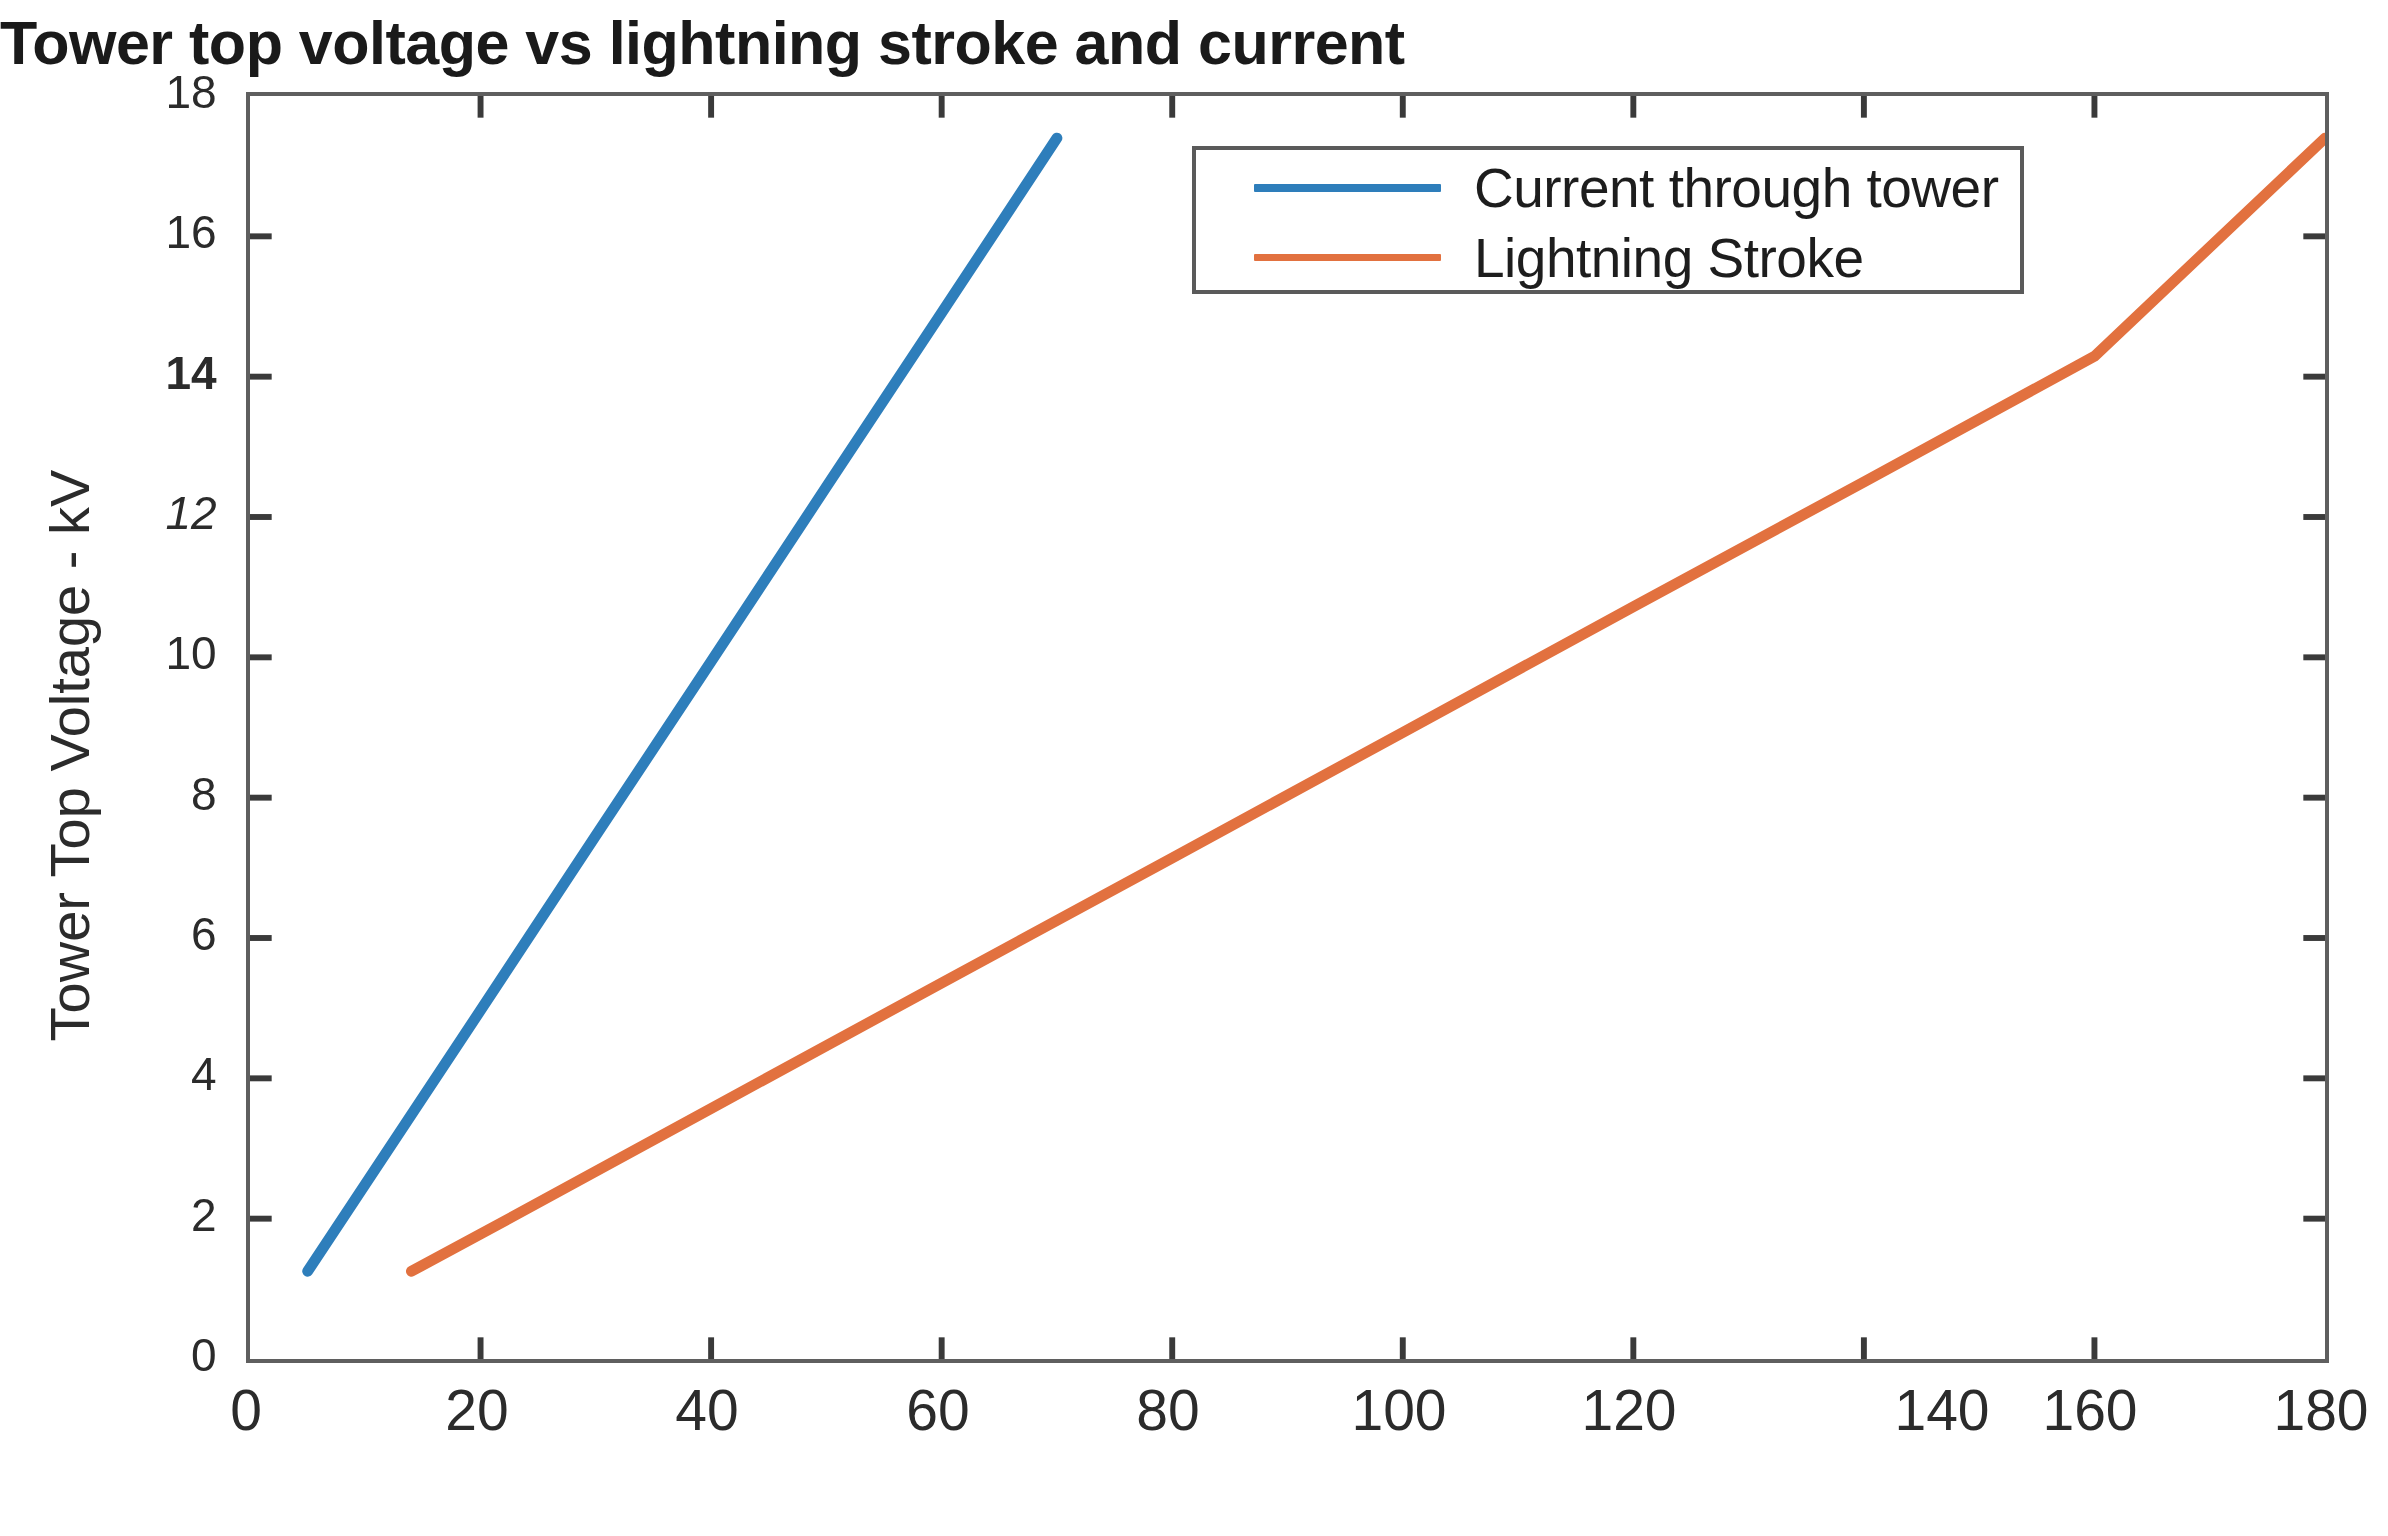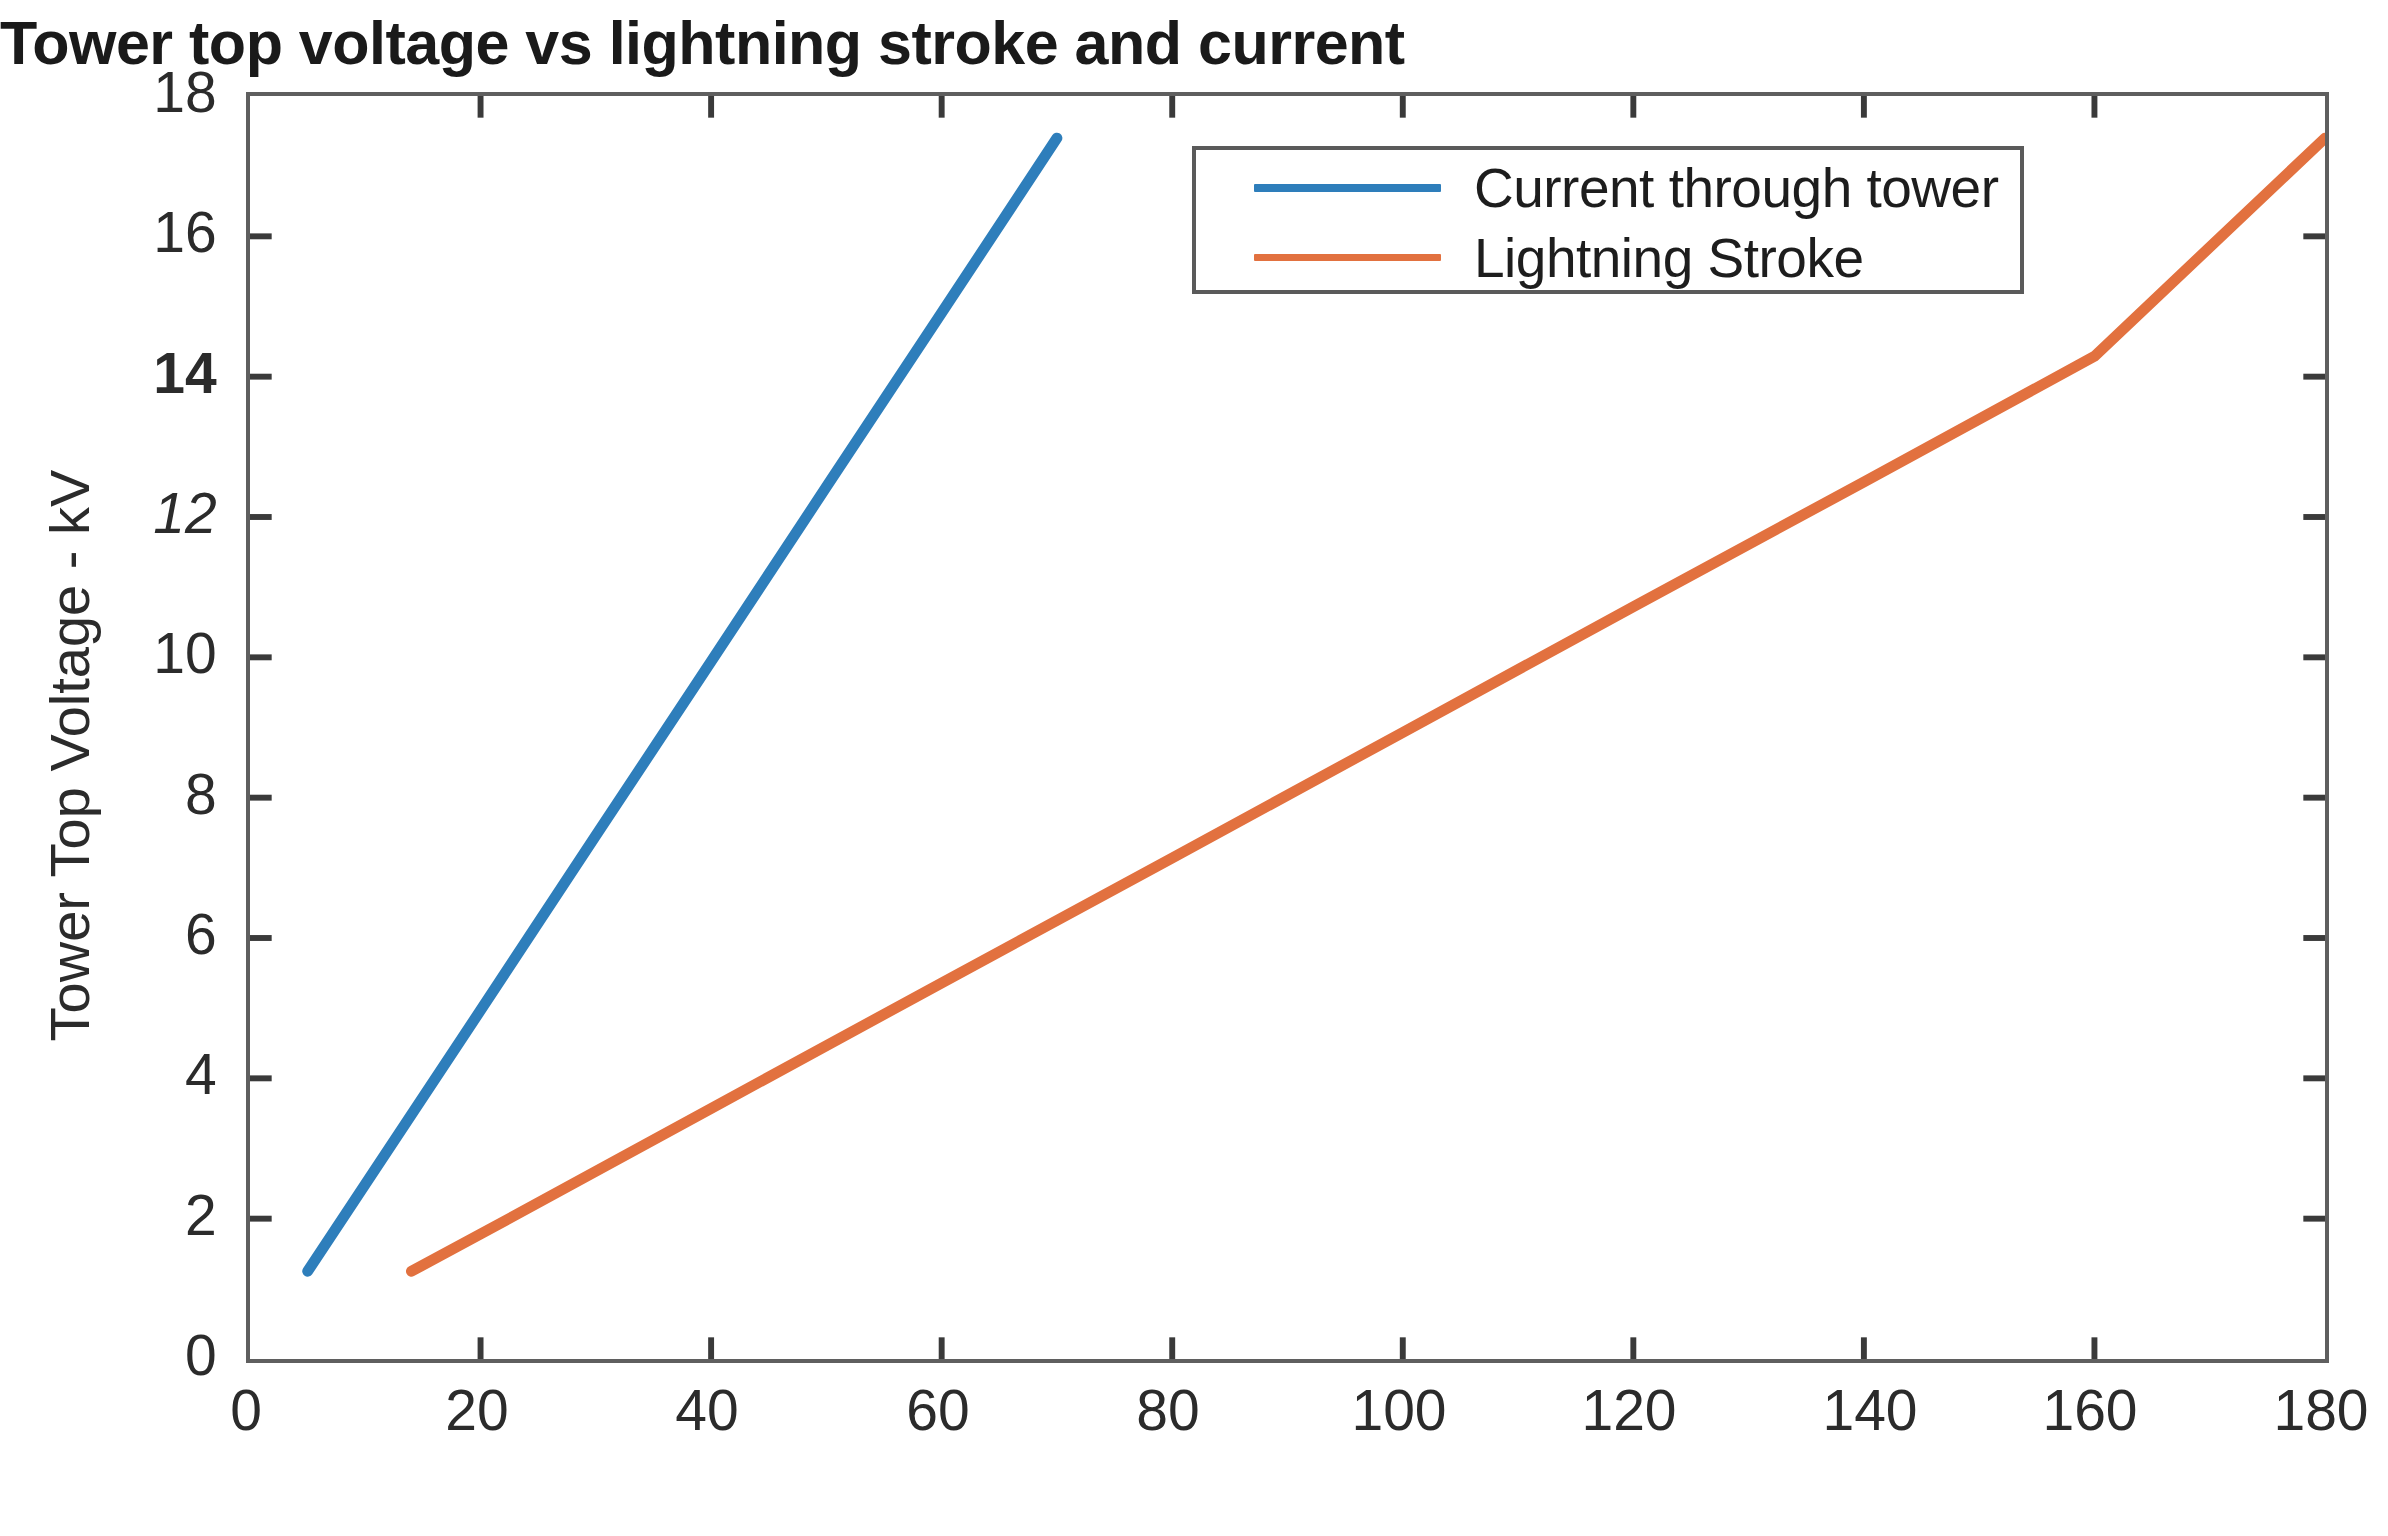--- a/index.html
+++ b/index.html
@@ -50,21 +50,21 @@
     top: 0;
     width: 2075px;
     height: 1263px;
     display: block;
   }
   .ytick-label {
     position: absolute;
     right: 0;
     width: 177px;
     text-align: right;
-    font-size: 57px;
+    font-size: 46px;
     color: #2b2b2b;
     font-family: "Liberation Sans", sans-serif;
     transform: translateY(-50%);
   }
   #ytick-labels {
     position: absolute;
     left: 29.6px;
     top: 92px;
     width: 187px;
     height: 1263px;
@@ -167,21 +167,21 @@
       <div class="ytick-label" style="top: 0px;">18</div>
     </div>
   <div id="xtick-labels">
       <div class="xtick-label" style="left: 0px;">0</div>
       <div class="xtick-label" style="left: 231px;">20</div>
       <div class="xtick-label" style="left: 461px;">40</div>
       <div class="xtick-label" style="left: 692px;">60</div>
       <div class="xtick-label" style="left: 922px;">80</div>
       <div class="xtick-label" style="left: 1153px;">100</div>
       <div class="xtick-label" style="left: 1383px;">120</div>
-      <div class="xtick-label" style="left: 1624px;">140</div>
+      <div class="xtick-label" style="left: 1696px;">140</div>
       <div class="xtick-label" style="left: 1844px;">160</div>
       <div class="xtick-label" style="left: 2075px;">180</div>
     </div>
 
   <div id="plot-area">
     <svg id="plot-svg" viewBox="0 0 2106 1282" preserveAspectRatio="none" xmlns="http://www.w3.org/2000/svg">
         <line x1="234" x2="234" y1="1282" y2="1260" stroke="#3a3a3a" stroke-width="6"></line>
         <line x1="468" x2="468" y1="1282" y2="1260" stroke="#3a3a3a" stroke-width="6"></line>
         <line x1="702" x2="702" y1="1282" y2="1260" stroke="#3a3a3a" stroke-width="6"></line>
         <line x1="936" x2="936" y1="1282" y2="1260" stroke="#3a3a3a" stroke-width="6"></line>

